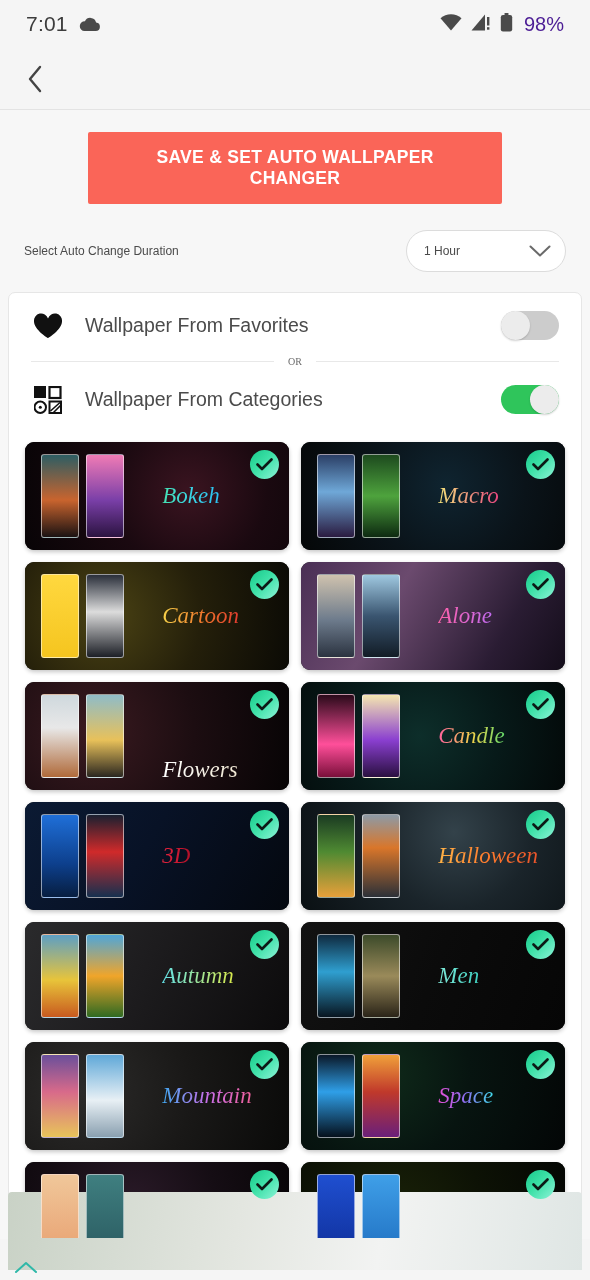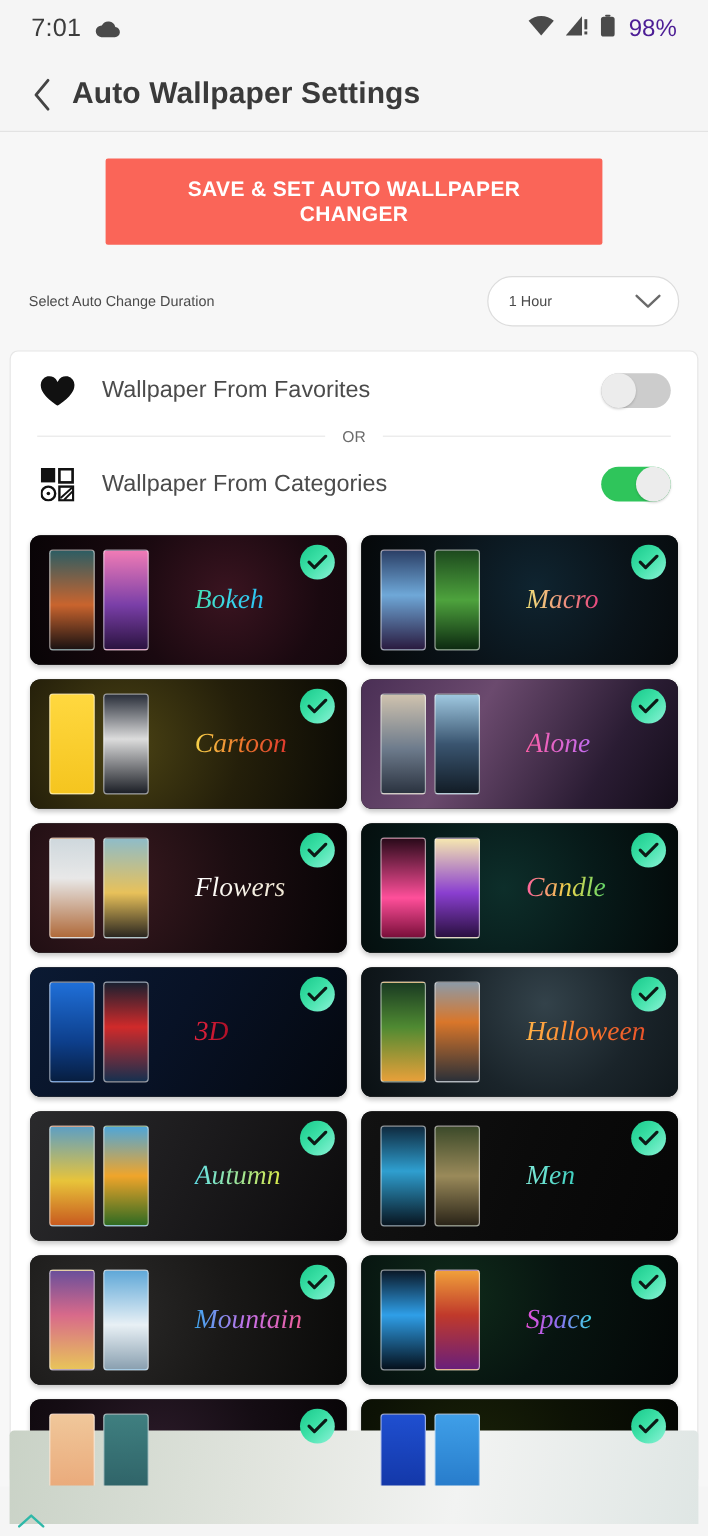--- a/index.html
+++ b/index.html
@@ -72,21 +72,21 @@
   .toggle.off .knob{ left:0; background:#ececec; }
   .toggle.on{ background:#2fc55b; }
   .toggle.on .knob{ left:29px; background:#ececec; }
   .knob{
     position:absolute; top:0; width:29px; height:29px; border-radius:50%;
     box-shadow:0 1px 2px rgba(0,0,0,.18);
   }
 
   .or-row{ display:flex; align-items:center; padding:0 22px; }
   .or-line{ flex:1; height:1px; background:#e8e8e8; }
-  .or-text{ font-size:13px; color:#6b6b6b; padding:0 14px; }
+  .or-text{ font-size:10px; color:#6b6b6b; padding:0 14px;font-family:Liberation Serif, serif; }
 
   
   .cat-grid{
     display:grid; grid-template-columns:1fr 1fr; gap:12px 12px;
     padding:12px 16px 0 16px;
   }
   .cat-card{
     position:relative; height:108px; border-radius:9px; overflow:hidden;
     background:#0b0b0b; cursor:pointer;
     box-shadow:0 2px 4px rgba(0,0,0,.22);
@@ -156,21 +156,20 @@
     <span class="sb-batt-text">98%</span>
   </span>
 </div>
 
 <div class="appbar">
   <span class="back-btn">
     <svg width="16" height="28" viewBox="0 0 16 28">
         <path d="M13 2 3 14l10 12" stroke="#444" stroke-width="2.4" fill="none" stroke-linecap="round" stroke-linejoin="round"></path>
       </svg>
   </span>
-  <span class="appbar-title">Auto Wallpaper Settings</span>
 </div>
 
 <div class="content">
 
   <div class="save-wrap">
     <button class="save-btn">SAVE &amp; SET AUTO WALLPAPER CHANGER</button>
   </div>
 
   <div class="duration-row">
     <span class="duration-label">Select Auto Change Duration</span>
@@ -274,21 +273,21 @@
               <path d="M1.5 6.5 6 11 15.5 1.5" stroke="#0c1a16" stroke-width="2.6" fill="none" stroke-linecap="round" stroke-linejoin="round"></path>
             </svg>
           </div>
         </div>
         <div class="cat-card">
           <div class="cat-bg" style="background: radial-gradient(circle at 25% 45%, rgb(58, 26, 32) 0%, rgb(28, 13, 17) 50%, rgb(7, 4, 5) 100%);"></div>
           <div class="cat-thumbs">
             <div class="thumb" style="background: linear-gradient(rgb(207, 216, 221), rgb(232, 232, 232) 40%, rgb(176, 106, 58));"></div>
             <div class="thumb" style="background: linear-gradient(rgb(143, 188, 200), rgb(232, 193, 90) 55%, rgb(42, 38, 32));"></div>
           </div>
-          <div class="cat-name" style="background-image: linear-gradient(90deg, rgb(255, 255, 255), rgb(239, 230, 210));">Flowers</div>
+          <div class="cat-name" style="background-image: linear-gradient(90deg, rgb(255, 255, 255), rgb(239, 230, 210)); margin-top: 34px;">Flowers</div>
           <div class="badge">
             <svg width="17" height="13" viewBox="0 0 17 13">
               <path d="M1.5 6.5 6 11 15.5 1.5" stroke="#0c1a16" stroke-width="2.6" fill="none" stroke-linecap="round" stroke-linejoin="round"></path>
             </svg>
           </div>
         </div>
         <div class="cat-card">
           <div class="cat-bg" style="background: radial-gradient(circle at 45% 50%, rgb(13, 46, 42) 0%, rgb(7, 26, 25) 50%, rgb(3, 9, 9) 100%);"></div>
           <div class="cat-thumbs">
             <div class="thumb" style="background: linear-gradient(rgb(42, 10, 26), rgb(255, 79, 154) 60%, rgb(122, 15, 58));"></div>

